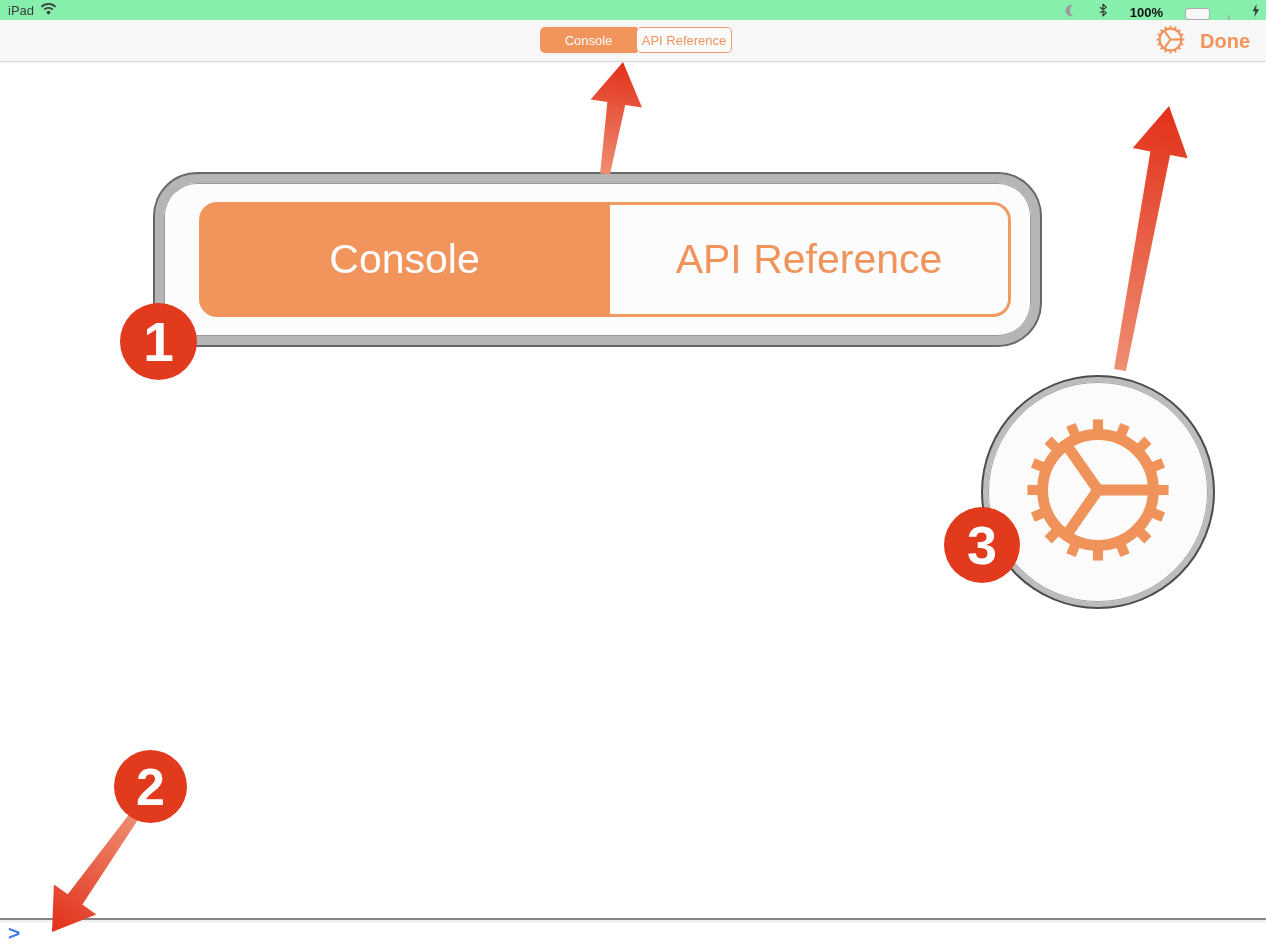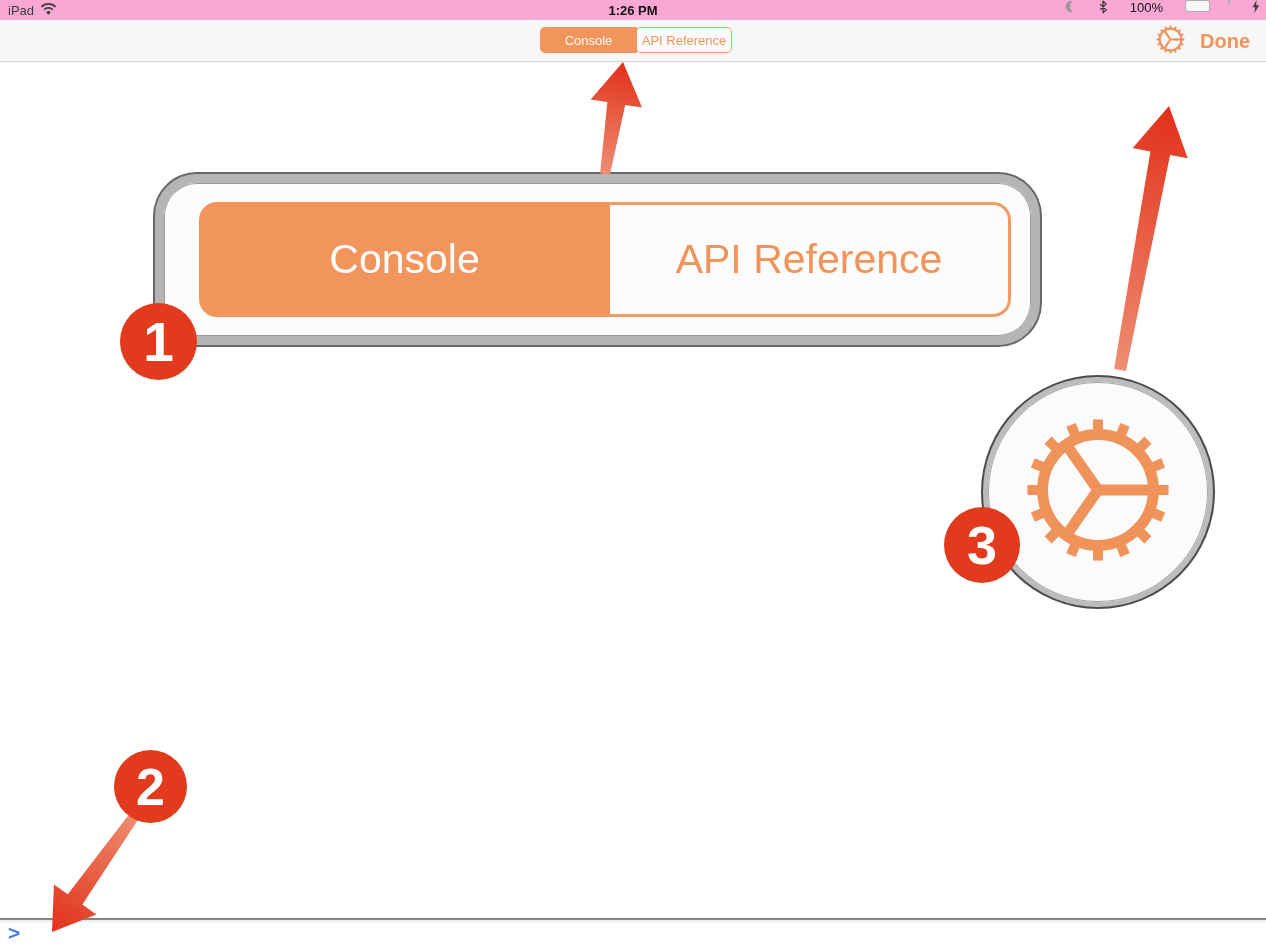--- a/index.html
+++ b/index.html
@@ -2,25 +2,25 @@
 <html><head>
 <meta charset="utf-8">
 <style>
   * { margin:0; padding:0; box-sizing:border-box; }
   html,body { width:1266px; height:950px; background:#fff; overflow:hidden;
               font-family:"Liberation Sans","DejaVu Sans",sans-serif; }
   .stage { position:relative; width:1266px; height:950px; }
 
   
   .status-bar { position:absolute; left:0; top:0; width:1266px; height:20px;
-                background:#f9a8d4; display:flex; align-items:center;
+                background:#86efac; display:flex; align-items:center;
                 font-size:13px; color:#3c3c3c; }
   .sb-left  { position:absolute; left:8px; top:0; height:20px; display:flex; align-items:center; gap:6px; }
   .sb-center{ position:absolute; left:0; width:100%; text-align:center; font-weight:700; color:#111; }
-  .sb-right { position:absolute; right:6px; top:0; height:20px; display:flex; align-items:flex-start; gap:22px; }
+  .sb-right { position:absolute; right:6px; top:0; height:20px; display:flex; align-items:flex-end; gap:22px;font-weight:bold; }
   .battery  { width:25px; height:12px; border:1px solid #ababab; border-radius:3px; padding:1px; background:#f7f7f7; }
   .battery-fill { width:100%; height:100%; background:#58d25f; border-radius:1.5px; }
   .battery-nub { width:2px; height:5px; background:#ababab; border-radius:0 2px 2px 0; margin-left:-4px; }
 
   
   .nav-bar { position:absolute; left:0; top:20px; width:1266px; height:42px;
              background:#f7f7f7; border-bottom:1px solid #d8d8d8;
              box-shadow:0 1px 2px rgba(0,0,0,0.05); }
   .seg-small { position:absolute; left:540px; top:7px; height:26px; display:flex; font-size:13px; }
   .seg-small .seg-on  { width:97px; background:#f2955c; color:#fdfdfd; border-radius:5px 0 0 5px;
@@ -102,21 +102,20 @@
     <div class="sb-left">
       <span>iPad</span>
       <span>
         <svg width="17" height="13" viewBox="0 0 17 13">
           <path d="M1.4 4.8 A10 10 0 0 1 15.6 4.8" stroke="#3f3f3f" stroke-width="1.8" fill="none"></path>
           <path d="M4.2 7.6 A6.2 6.2 0 0 1 12.8 7.6" stroke="#3f3f3f" stroke-width="1.8" fill="none"></path>
           <circle cx="8.5" cy="10.6" r="1.8" fill="#3f3f3f"></circle>
         </svg>
       </span>
     </div>
-    <div class="sb-center">1:26 PM</div>
     <div class="sb-right">
       <span>
         <svg width="13" height="13" viewBox="0 0 13 13">
           <path d="M9.8 1.2 A5.6 5.6 0 1 0 9.8 11.8 A6.3 6.3 0 0 1 9.8 1.2 Z" fill="#9a9a9a"></path>
         </svg>
       </span>
       <span>
         <svg width="10" height="14" viewBox="0 0 10 14">
           <path d="M2 4.1 L8.2 9.9 L5 12.8 L5 1.2 L8.2 4.1 L2 9.9" stroke="#333" stroke-width="1.2" fill="none" stroke-linejoin="round"></path>
         </svg>

